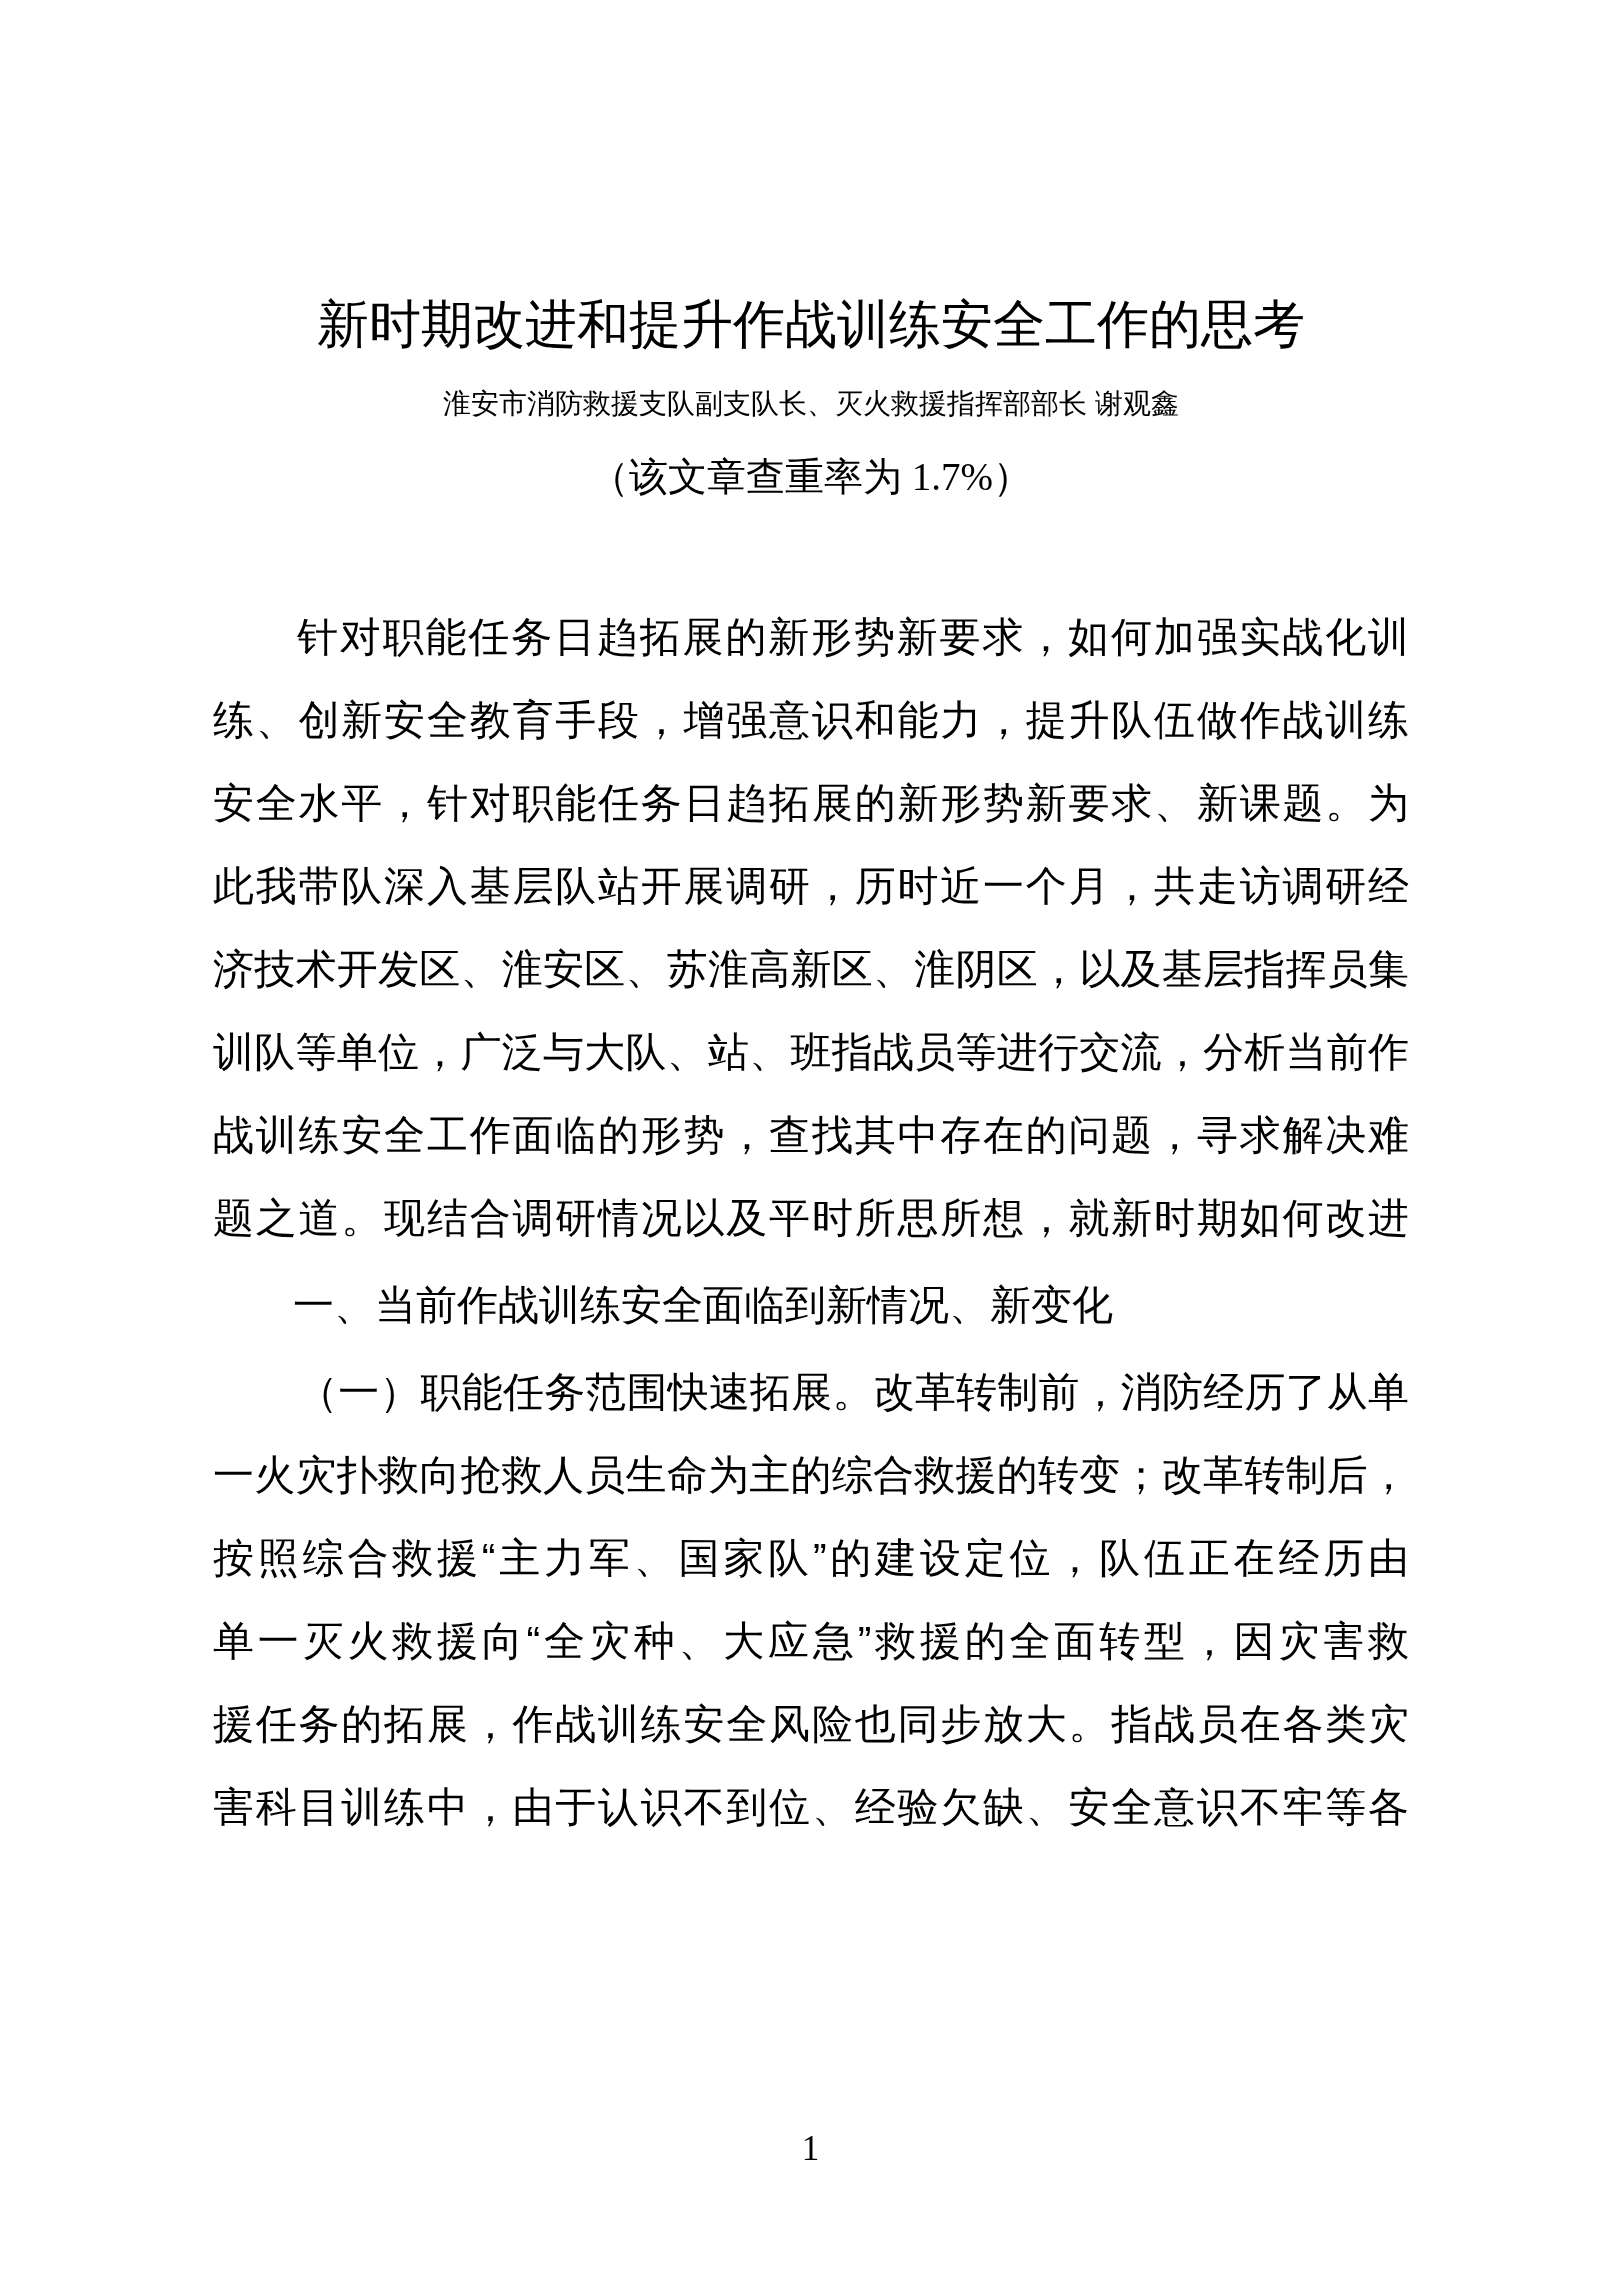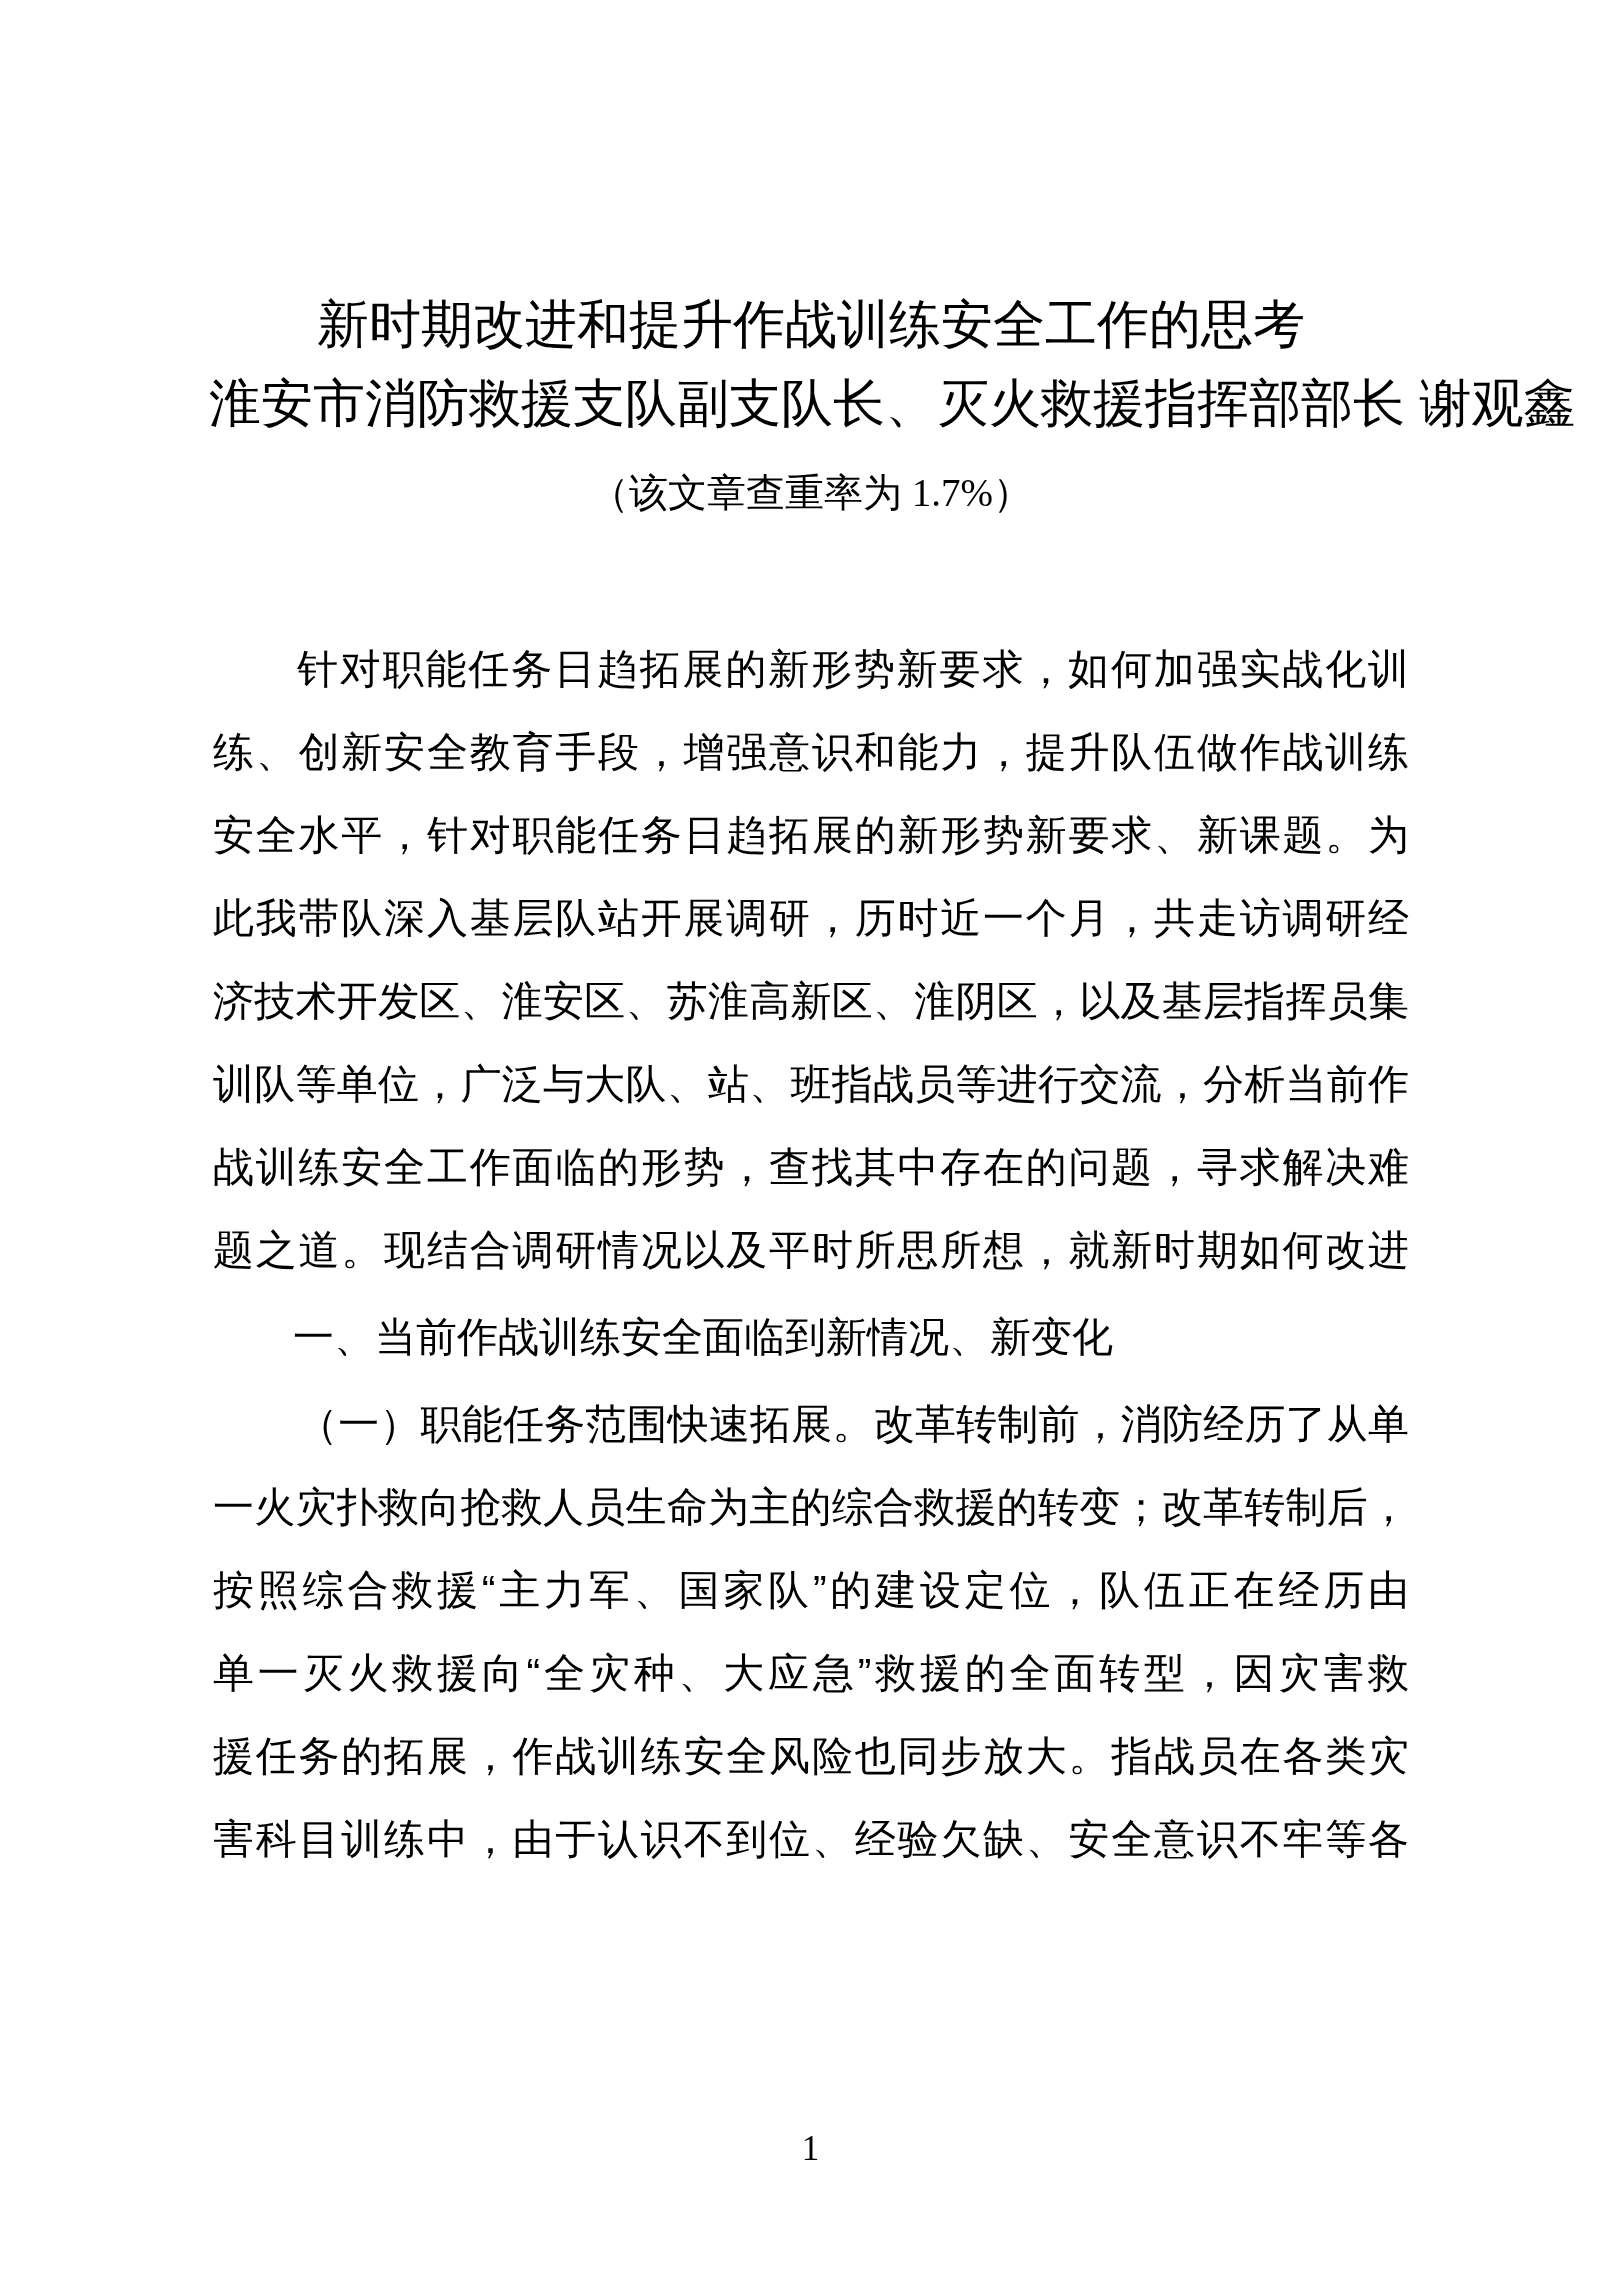--- a/index.html
+++ b/index.html
@@ -44,28 +44,28 @@
     letter-spacing: 0px;
     padding-top: 290px;
     white-space: nowrap;
   }
 
   .doc-byline {
     margin: 0;
     text-align: center;
     font-family: "Liberation Sans", "DejaVu Sans", sans-serif;
     font-weight: 400;
-    font-size: 52px;
+    font-size: 28px;
     line-height: 61px;
     padding-top: 13.7px;
     white-space: nowrap;
   }
 
   .doc-note {
-    margin: 16px;
+    margin: 0;
     text-align: center;
     font-family: "Liberation Serif", "DejaVu Serif", serif;
     font-weight: 400;
     font-size: 39px;
     line-height: 59px;
     padding-top: 13.7px;
     white-space: nowrap;
   }
 
   

